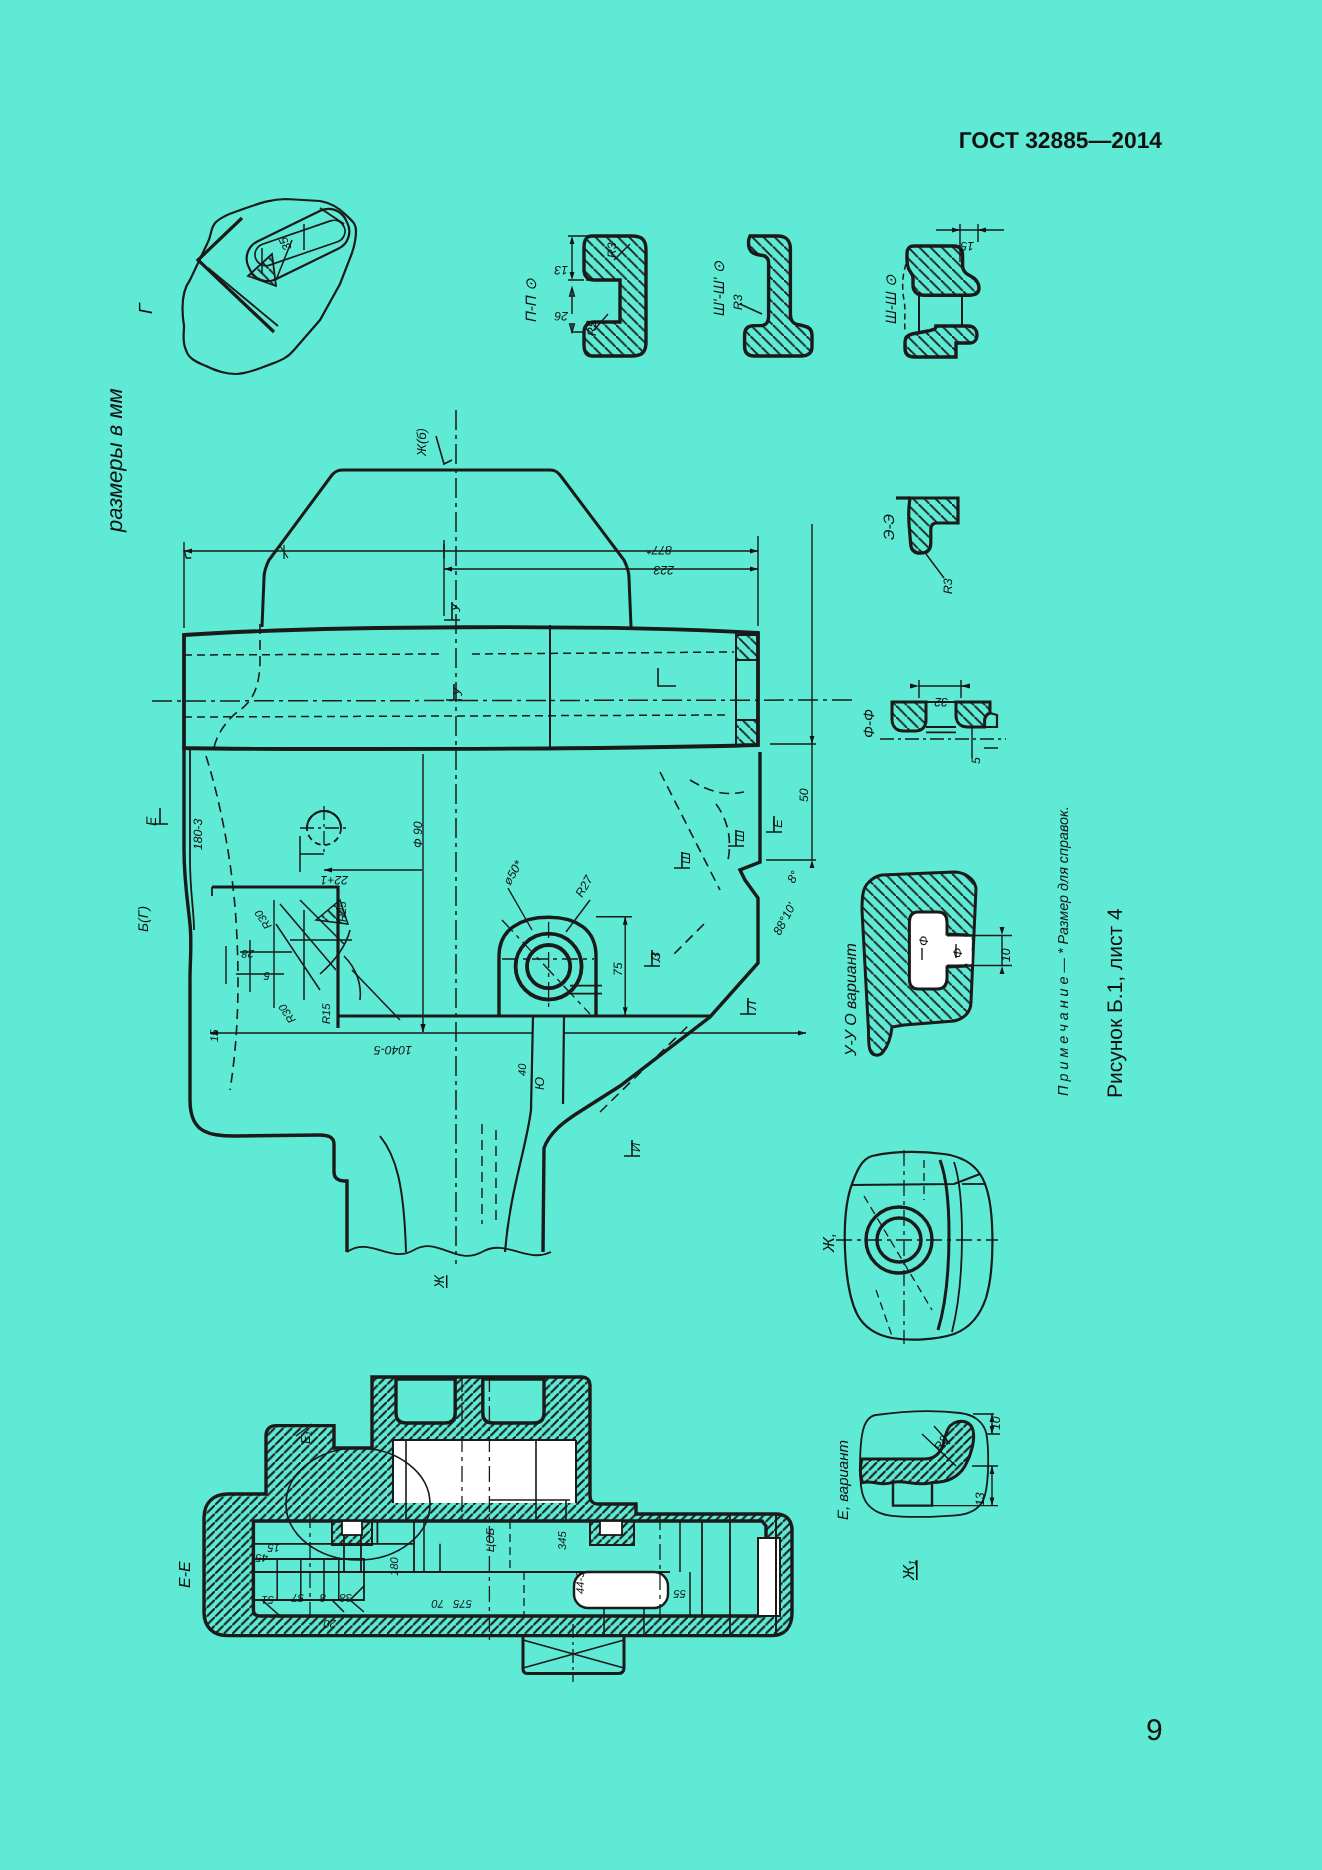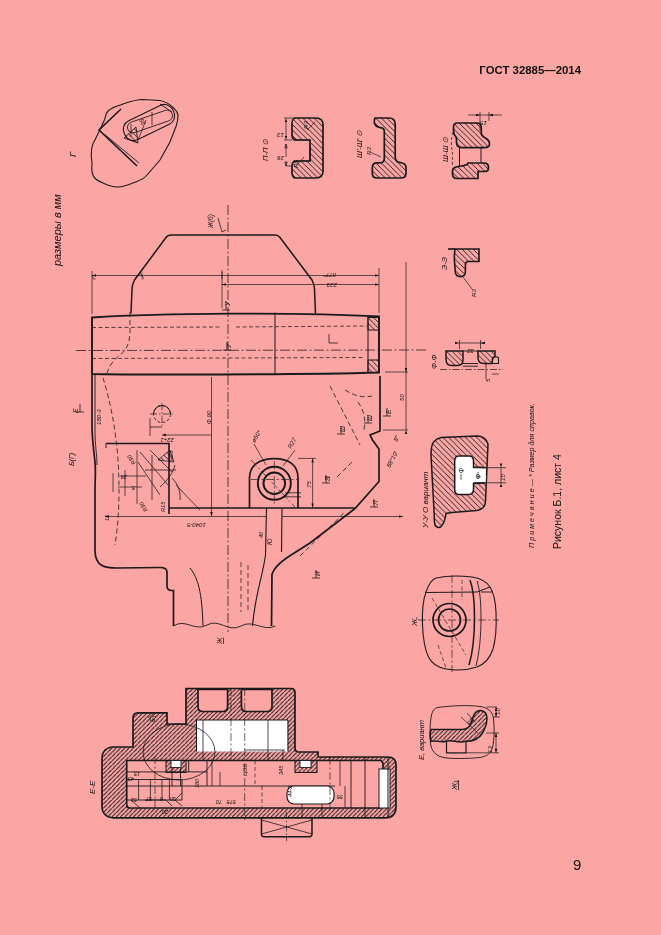--- a/index.html
+++ b/index.html
@@ -1,16 +1,16 @@
 <!DOCTYPE html>
 <html><head>
 <meta charset="utf-8">
 <style>
 html,body{margin:0;padding:0;background:#fff;}
-.page{position:relative;width:661px;height:935px;background:#fca5a5;overflow:hidden;}
+.page{position:relative;width:661px;height:935px;background:#5eead4;overflow:hidden;}
 svg{position:absolute;left:0;top:0;}
 text{font-family:"Liberation Sans",sans-serif;fill:#111;}
 .it{font-style:italic;}
 </style>
 </head>
 <body>
 <div class="page">
 <svg width="661" height="935" viewBox="0 0 661 935">
 <defs>
 <pattern id="hA" width="5.6" height="5.6" patternUnits="userSpaceOnUse">

